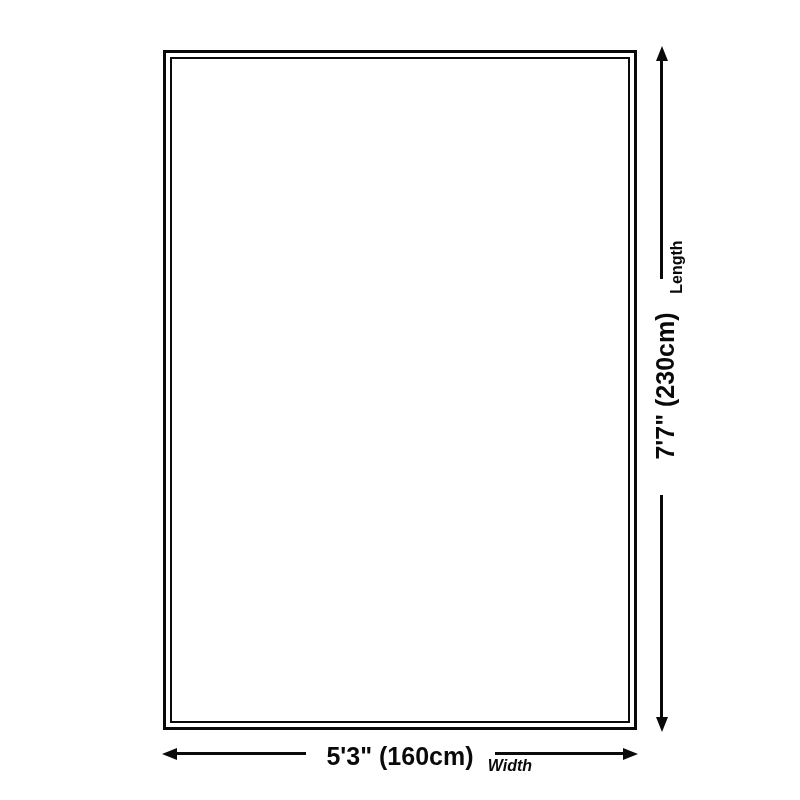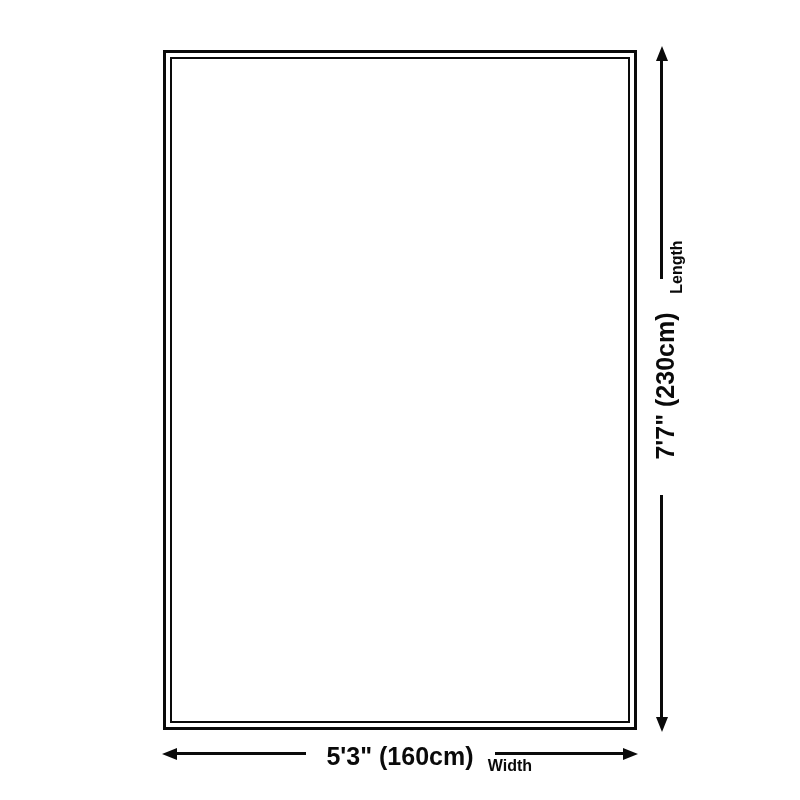--- a/index.html
+++ b/index.html
@@ -108,20 +108,21 @@
     left: 300px;
     top: 741px;
     width: 200px;
     height: 30px;
   }
   .width-label {
     left: 482px;
     top: 757px;
     width: 56px;
     height: 18px;
+    font-style: italic;
   }
 </style>
 </head>
 <body>
 
 <div class="canvas">
 
   <div class="rug-outer">
     <div class="rug-inner"></div>
   </div>

